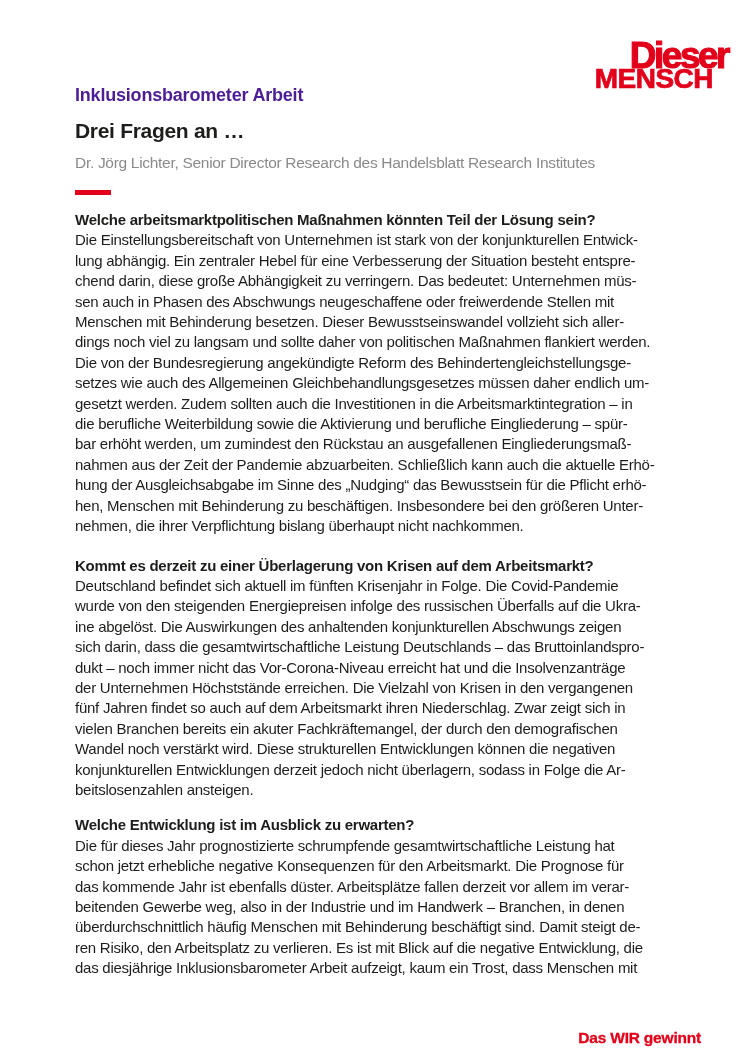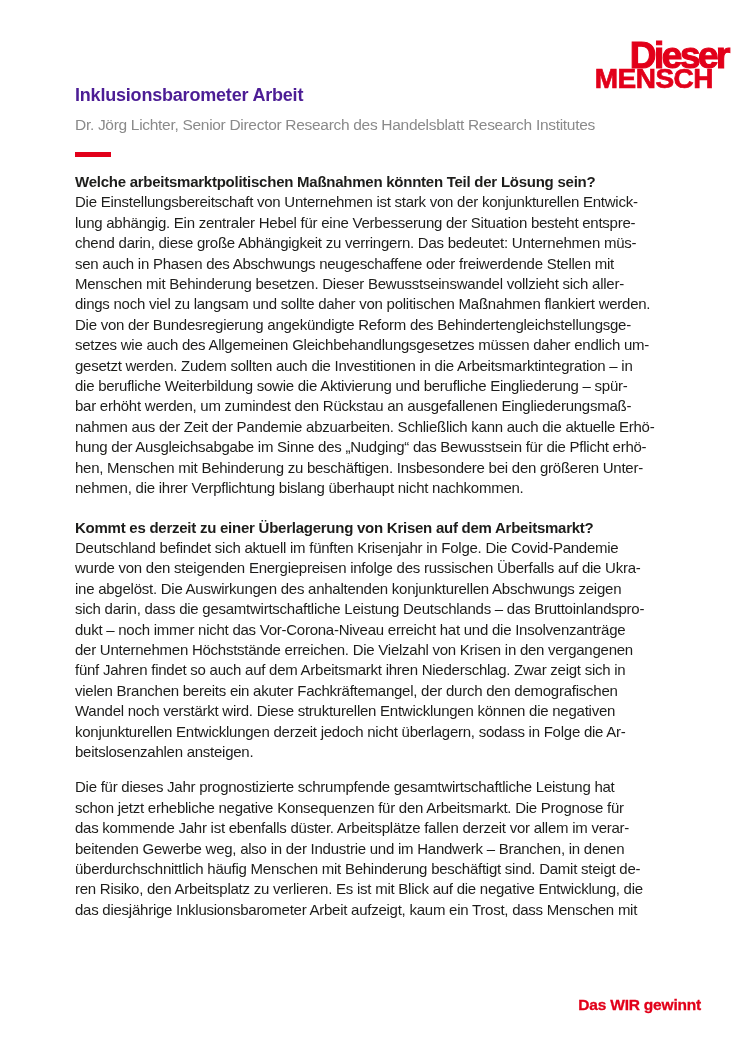--- a/index.html
+++ b/index.html
@@ -89,39 +89,40 @@
     font-size: 15px;
     font-weight: 400;
     line-height: 20.4px;
     letter-spacing: -0.25px;
     white-space: pre-line; 
   }
 
   
   .footer-claim {
     position: absolute;
-    top: 996px;
+    top: 1029px;
     right: 45px;
     font-size: 15.5px;
     font-weight: 700;
     letter-spacing: -0.2px;
     color: #e2001a;
     -webkit-text-stroke: 0.3px #e2001a;
   }
 </style>
 </head>
 <body>
 
 <div class="logo">
   <div class="logo-l1">Dieser</div>
   <div class="logo-l2">MENSCH</div>
 </div>
 
 <div class="content">
   <div class="kicker">Inklusionsbarometer Arbeit</div>
+  <div class="title">Drei Fragen an …</div>
   <div class="subtitle">Dr. Jörg Lichter, Senior Director Research des Handelsblatt Research Institutes</div>
   <div class="dash"></div>
 
   <div class="qa-section">
     <div class="question">Welche arbeitsmarktpolitischen Maßnahmen könnten Teil der Lösung sein?</div>
     <div class="answer">Die Einstellungsbereitschaft von Unternehmen ist stark von der konjunkturellen Entwick-
 lung abhängig. Ein zentraler Hebel für eine Verbesserung der Situation besteht entspre-
 chend darin, diese große Abhängigkeit zu verringern. Das bedeutet: Unternehmen müs-
 sen auch in Phasen des Abschwungs neugeschaffene oder freiwerdende Stellen mit
 Menschen mit Behinderung besetzen. Dieser Bewusstseinswandel vollzieht sich aller-
@@ -146,20 +147,21 @@
 dukt – noch immer nicht das Vor-Corona-Niveau erreicht hat und die Insolvenzanträge
 der Unternehmen Höchststände erreichen. Die Vielzahl von Krisen in den vergangenen
 fünf Jahren findet so auch auf dem Arbeitsmarkt ihren Niederschlag. Zwar zeigt sich in
 vielen Branchen bereits ein akuter Fachkräftemangel, der durch den demografischen
 Wandel noch verstärkt wird. Diese strukturellen Entwicklungen können die negativen
 konjunkturellen Entwicklungen derzeit jedoch nicht überlagern, sodass in Folge die Ar-
 beitslosenzahlen ansteigen.</div>
   </div>
 
   <div class="qa-section">
+    <div class="question">Welche Entwicklung ist im Ausblick zu erwarten?</div>
     <div class="answer">Die für dieses Jahr prognostizierte schrumpfende gesamtwirtschaftliche Leistung hat
 schon jetzt erhebliche negative Konsequenzen für den Arbeitsmarkt. Die Prognose für
 das kommende Jahr ist ebenfalls düster. Arbeitsplätze fallen derzeit vor allem im verar-
 beitenden Gewerbe weg, also in der Industrie und im Handwerk – Branchen, in denen
 überdurchschnittlich häufig Menschen mit Behinderung beschäftigt sind. Damit steigt de-
 ren Risiko, den Arbeitsplatz zu verlieren. Es ist mit Blick auf die negative Entwicklung, die
 das diesjährige Inklusionsbarometer Arbeit aufzeigt, kaum ein Trost, dass Menschen mit</div>
   </div>
 </div>
 

